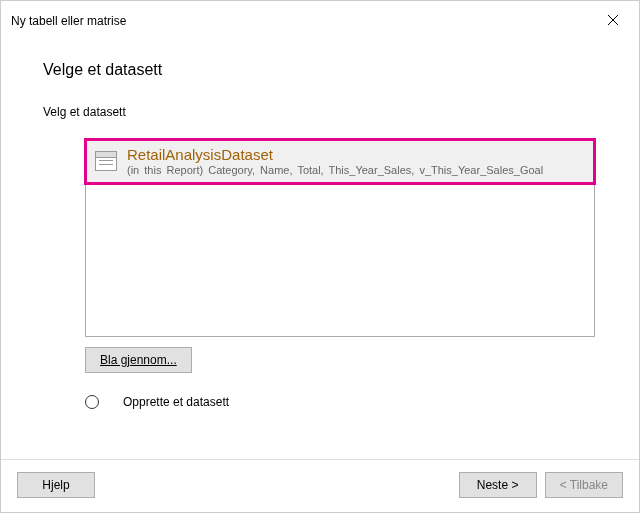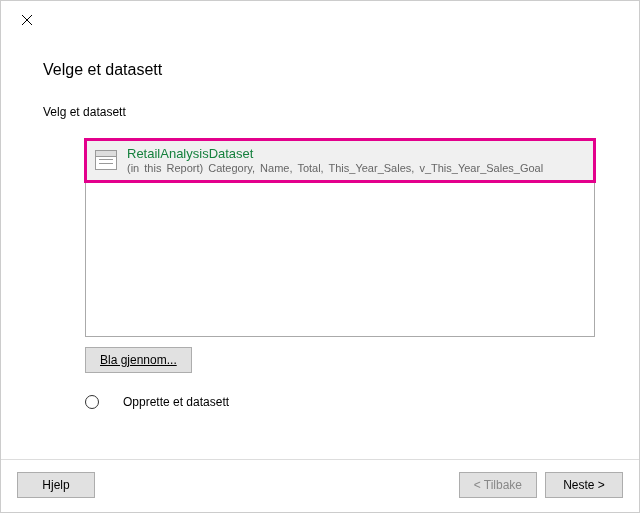--- a/index.html
+++ b/index.html
@@ -122,22 +122,22 @@
       );
     }
     
     .dataset-text {
       display: flex;
       flex-direction: column;
       gap: 1px;
     }
     
     .dataset-name {
-      font-size: 13px;
-      color: #15803d;
+      font-size: 15px;
+      color: #a16207;
     }
     
     .dataset-detail {
       font-size: 11px;
       color: #666;
       word-spacing: 2px;
     }
     
     .browse-btn {
       margin-top: 10px;
@@ -196,20 +196,21 @@
       color: #888;
       cursor: default;
     }
   </style>
 </head>
 <body>
 
 <div class="dialog">
 
   <div class="titlebar">
+    <span>Ny tabell eller matrise</span>
     <div class="close-btn">
       <span>
         <svg viewBox="0 0 10 10">
           <line x1="0" y1="0" x2="10" y2="10" stroke="#000" stroke-width="1"></line>
           <line x1="10" y1="0" x2="0" y2="10" stroke="#000" stroke-width="1"></line>
         </svg>
       </span>
     </div>
   </div>
 
@@ -231,18 +232,18 @@
     
     <div class="radio-row">
       <div class="radio-circle"></div>
       <span>Opprette et datasett</span>
     </div>
   </div>
 
   <div class="footer">
     <button class="footer-btn">Hjelp</button>
     <div class="footer-right">
+      <button class="footer-btn">Neste &gt;</button>
       <button class="footer-btn disabled">&lt; Tilbake</button>
-      <button class="footer-btn">Neste &gt;</button>
     </div>
   </div>
 
 </div>
 
 </body></html>

